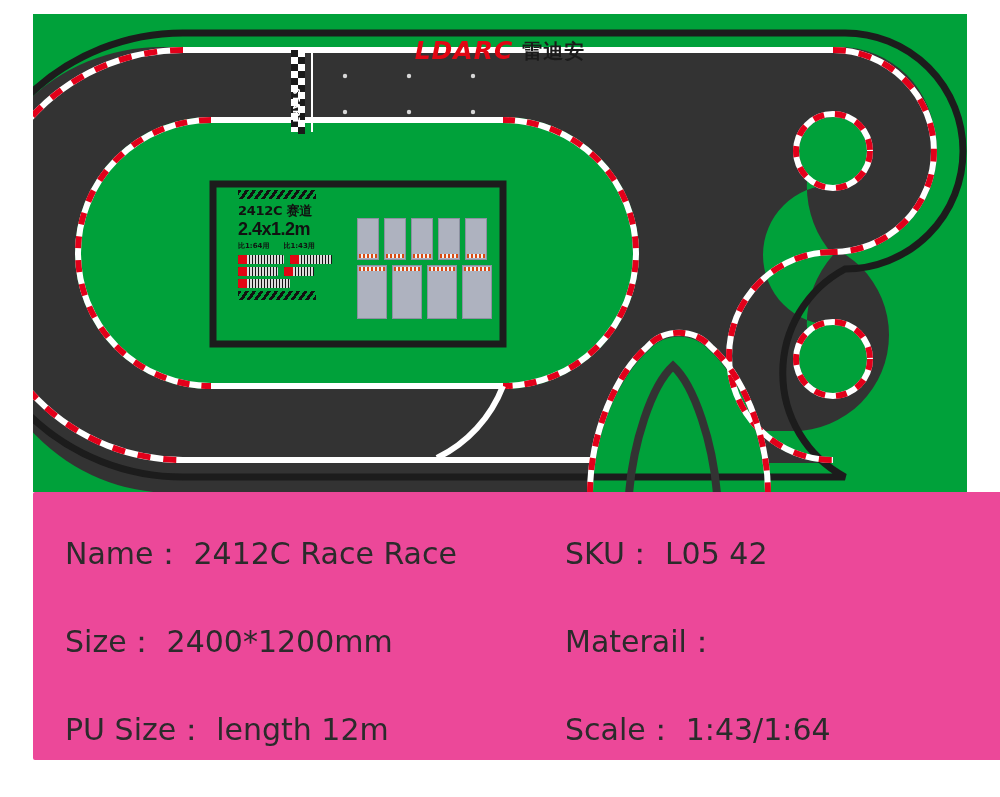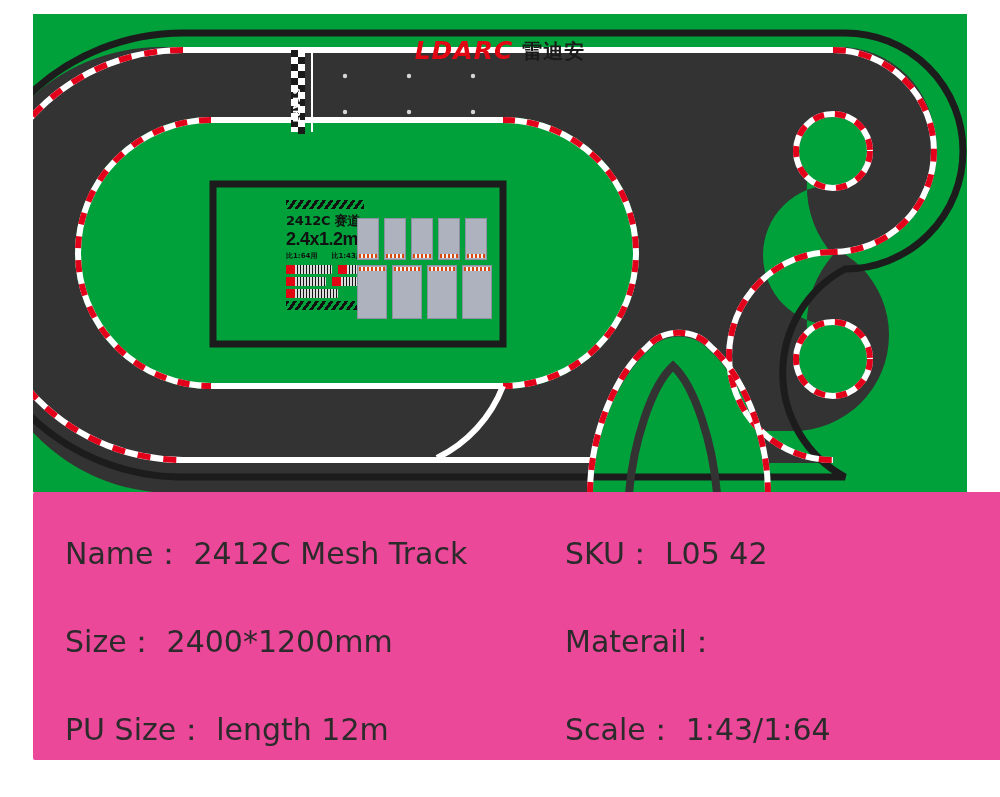--- a/index.html
+++ b/index.html
@@ -62,24 +62,23 @@
     font-size: 20px;
     letter-spacing: 1px;
     color: #1a1a1a;
     vertical-align: middle;
     margin-left: 9px;
   }
   
   #infield-signage {
     position: absolute;
     left: 205px;
-    top: 186px;
+    top: 176px;
     width: 120px;
     pointer-events: none;
-    margin-left: 48px;
   }
   .hazard-bar {
     width: 78px;
     height: 9px;
     background: repeating-linear-gradient(
       -55deg,
       #111111 0px, #111111 3px,
       #00A13A 3px, #00A13A 6px
     );
   }
@@ -477,21 +476,21 @@
       </div>
     </div>
 
   </div>
 
   <div id="info-panel">
     <div id="info-grid">
 
       <div class="info-cell">
         <span class="info-label">Name：</span>
-        <span class="info-value">2412C Mesh Track</span>
+        <span class="info-value">2412C Race Race</span>
       </div>
       <div class="info-cell">
         <span class="info-label">SKU：</span>
         <span class="info-value">L05 42</span>
       </div>
 
       <div class="info-cell">
         <span class="info-label">Size：</span>
         <span class="info-value">2400*1200mm</span>
       </div>

